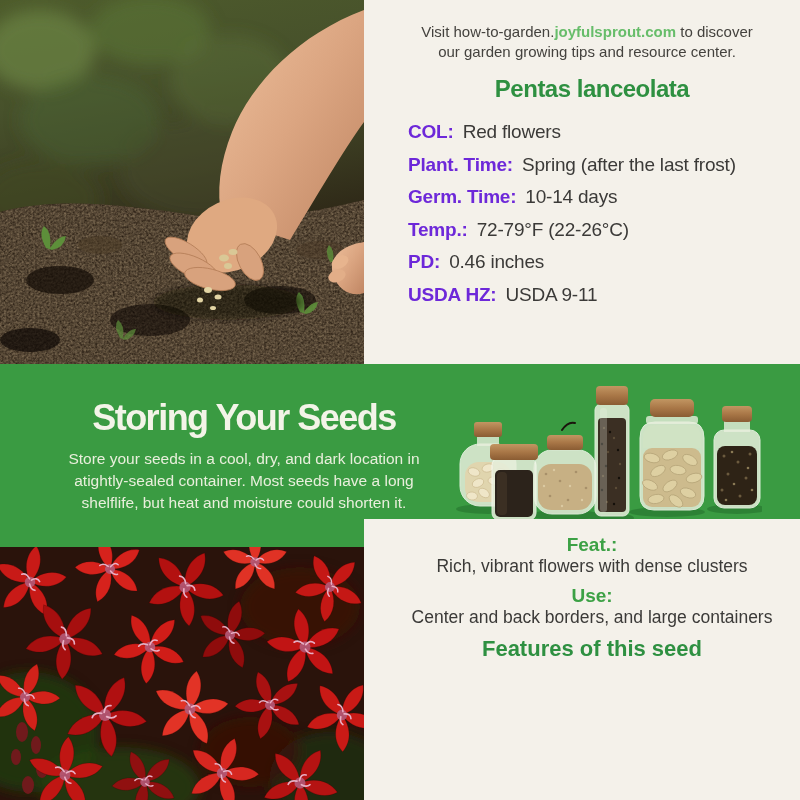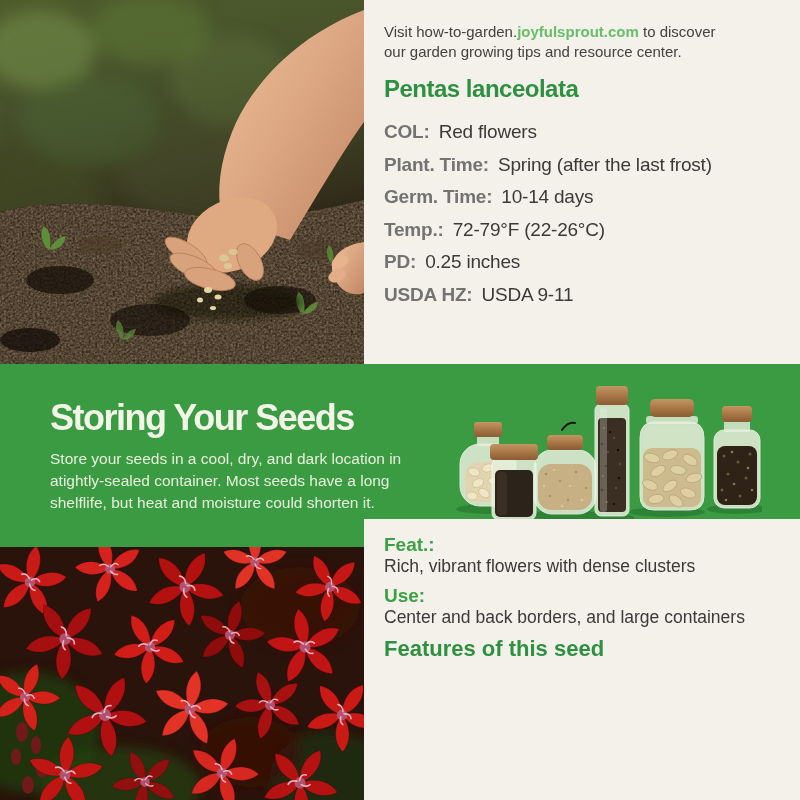--- a/index.html
+++ b/index.html
@@ -1,32 +1,32 @@
 <!DOCTYPE html>
 <html><head>
 <meta charset="utf-8">
 <style>
   html,body{margin:0;padding:0;background:#ffffff;}
   .canvas{position:relative;width:800px;height:800px;overflow:hidden;
-          font-family:"Liberation Sans",sans-serif;background:#f4f1ea;}
+          font-family:"Liberation Sans",sans-serif;background:#f4f1ea;text-align:center;}
   
   .top-photo{position:absolute;left:0;top:0;width:364px;height:364px;overflow:hidden;}
   .top-panel{position:absolute;left:364px;top:0;width:436px;height:364px;background:#f4f1ea;}
   .band{position:absolute;left:0;top:364px;width:800px;height:183px;background:#3a9b42;}
   .bottom-photo{position:absolute;left:0;top:547px;width:364px;height:253px;overflow:hidden;}
   .bottom-panel{position:absolute;left:364px;top:519px;width:436px;height:253px;background:#f4f1ea;}
   svg{display:block;}
   
   .visit{margin:22px 10px 0 20px;font-size:15px;line-height:20px;color:#44423e;}
   .visit .link{color:#67bd6a;font-weight:bold;}
   .plant-title{margin:13px 0 0 20px;font-size:24px;line-height:28px;font-weight:bold;
                color:#2e9041;letter-spacing:-0.5px;}
   .specs{list-style:none;margin:13px 0 0 20px;padding:0;}
   .specs li{height:32.5px;display:flex;align-items:center;font-size:19px;letter-spacing:-0.2px;}
-  .spec-label{color:#737373;font-weight:bold;margin-right:9px;white-space:nowrap;}
+  .spec-label{color:#6d28d9;font-weight:bold;margin-right:9px;white-space:nowrap;margin-left:24px;}
   .spec-value{color:#3b3a38;white-space:nowrap;}
   
   .band-left{position:absolute;left:50px;top:33px;width:388px;}
   .band-title{margin:0;font-size:36px;line-height:42px;font-weight:bold;color:#f3f4e8;letter-spacing:-1.5px;}
   .band-body{margin:9px 0 0 0;font-size:15.5px;line-height:22px;color:#e9efdc;}
   .jars-box{position:absolute;left:450px;top:14px;width:312px;height:148px;}
   
   .bottom-panel .inner{padding:15px 0 0 20px;}
   .mini-label{font-size:19px;line-height:21px;font-weight:bold;color:#3ca145;}
   .mini-value{font-size:17.5px;line-height:23px;color:#3b3a38;margin:0 0 7px 0;}
@@ -135,21 +135,21 @@
       <li>
         <span class="spec-label">Germ. Time:</span>
         <span class="spec-value">10-14 days</span>
         </li>
       <li>
         <span class="spec-label">Temp.:</span>
         <span class="spec-value">72-79°F (22-26°C)</span>
         </li>
       <li>
         <span class="spec-label">PD:</span>
-        <span class="spec-value">0.25 inches</span>
+        <span class="spec-value">0.46 inches</span>
         </li>
       <li>
         <span class="spec-label">USDA HZ:</span>
         <span class="spec-value">USDA 9-11</span>
         </li>
     </ul>
   </div>
 
   <div class="band">
     <div class="band-left">

